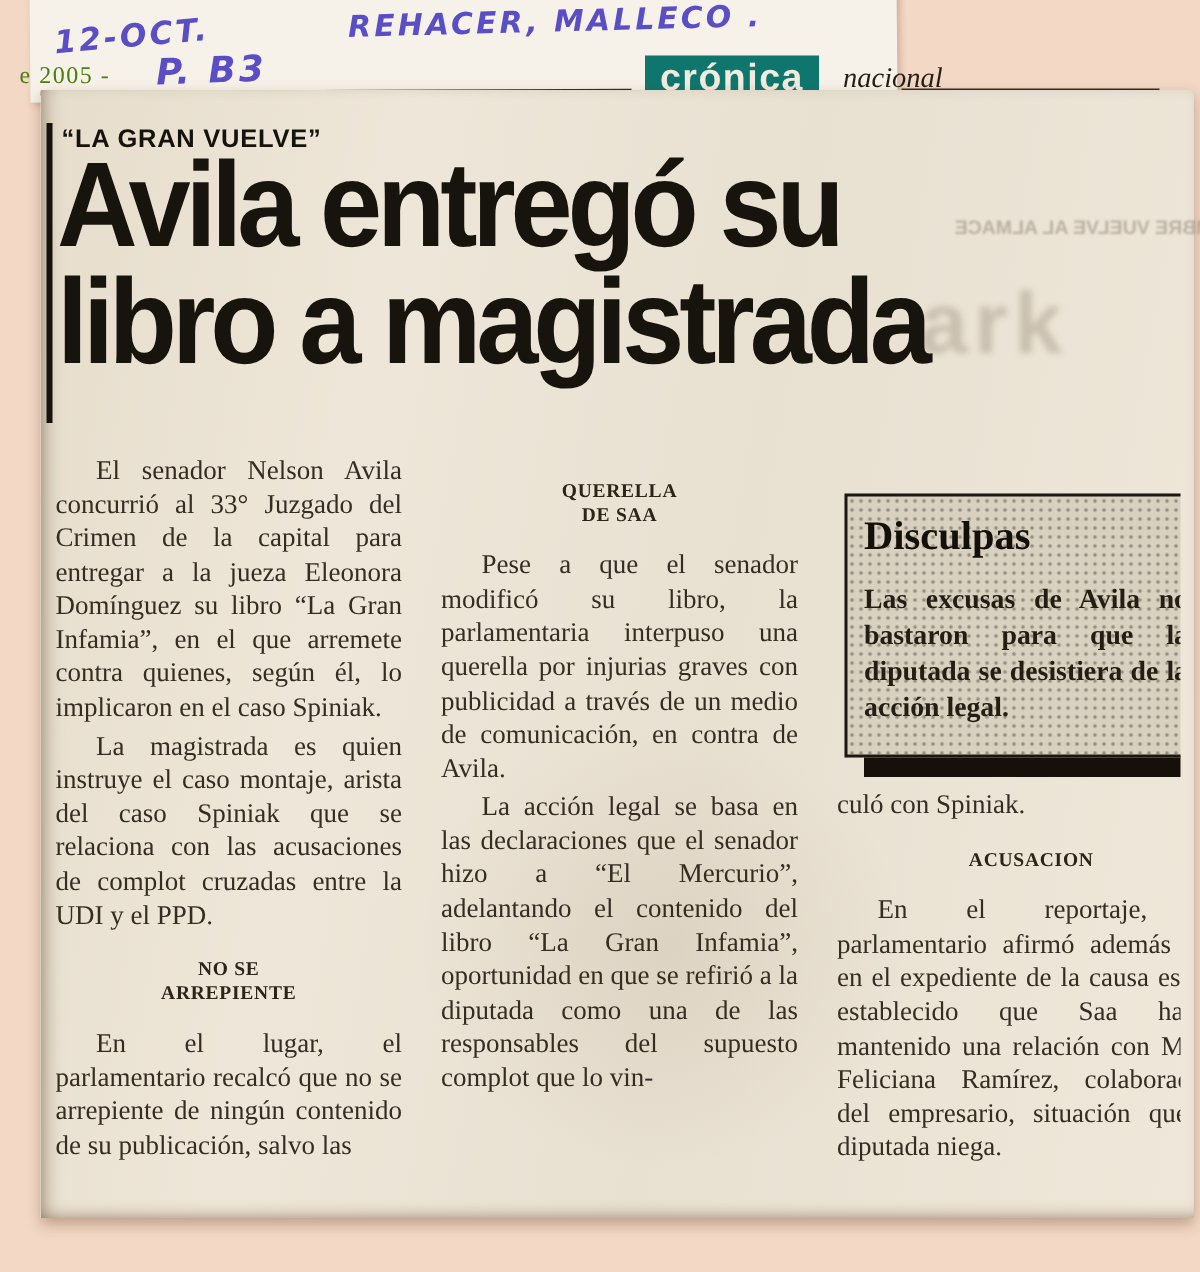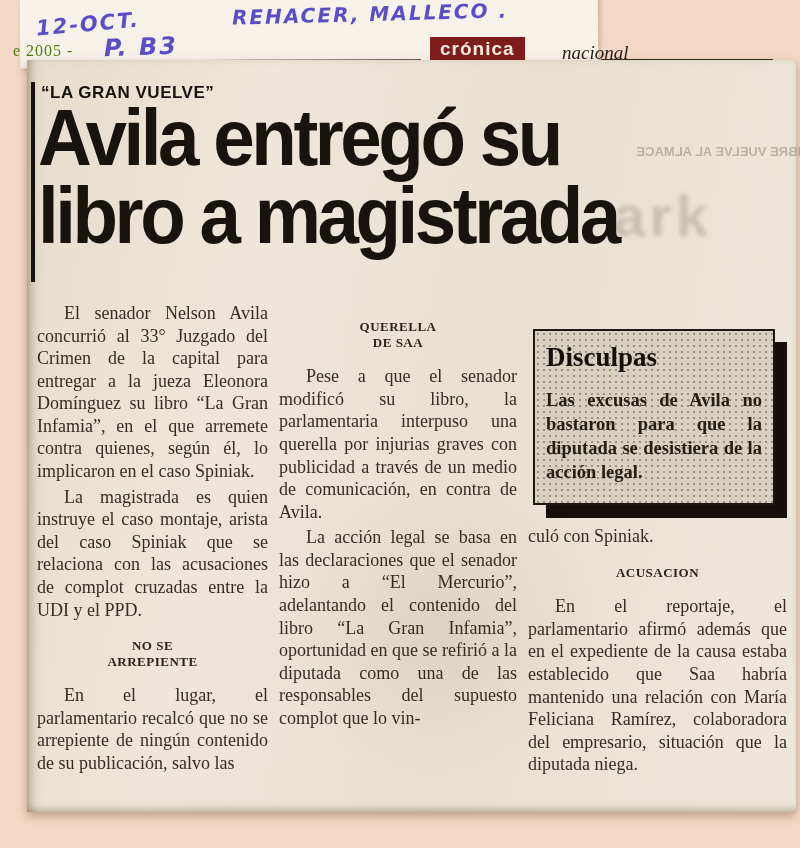--- a/index.html
+++ b/index.html
@@ -35,22 +35,22 @@
   .hand-note{left:232px;top:2px;font-size:20px;letter-spacing:2px;transform:rotate(-1.5deg);}
   .hand-date{left:36px;top:12px;font-size:21px;letter-spacing:2px;transform:rotate(-5deg);}
   .hand-page{left:104px;top:33px;font-size:24px;letter-spacing:2px;transform:rotate(-2deg);}
   .print-edition{
     position:absolute;left:13px;top:42px;font-size:16px;color:#4d7c0f;
     font-family:"Liberation Serif",serif;letter-spacing:1px;
   }
   .rule-left{position:absolute;left:27px;top:60px;width:394px;border-top:3px solid #342c21;transform:rotate(-.25deg);}
   .rule-right{position:absolute;left:601px;top:59px;width:172px;border-top:3px solid #342c21;}
   .section-box{
-    position:absolute;left:430px;top:37px;background:#7f1d1d;color:#f2ecdf;
-    font-family:"Liberation Sans",sans-serif;font-weight:bold;font-size:19px;
+    position:absolute;left:430px;top:37px;background:#0f766e;color:#f2ecdf;
+    font-family:"Liberation Sans",sans-serif;font-weight:bold;font-size:25px;
     padding:1px 10px 3px;letter-spacing:1px;
   }
   .section-suffix{
     position:absolute;left:537px;top:42px;font-style:italic;font-size:19px;color:#241e15;
     font-family:"Liberation Serif",serif;
     margin-left:25px;
   }
   
   .ghost1{
     position:absolute;left:572px;top:84px;width:218px;
@@ -72,21 +72,21 @@
   }
   .headline{
     position:absolute;left:11px;top:38px;width:752px;margin:0;
     font-family:"Liberation Sans",sans-serif;font-weight:bold;font-size:76px;
     line-height:.98;letter-spacing:-3.5px;color:#17130d;white-space:pre-line;
     transform:scale(.98,1.06);transform-origin:left top;
   }
   
   .columns{
     position:absolute;left:10px;top:242px;width:750px;height:506px;
-    display:grid;grid-template-columns:231px 238px 259px;column-gap:11px;
+    display:grid;grid-template-columns:231px 238px 259px;column-gap:26px;
     font-size:18px;line-height:1.255;color:#352d22;text-align:justify;
     overflow:hidden;
   }
   .col p{margin:0 0 3px;}
   .col p.indent{text-indent:1.5em;}
   .col p.lead{margin-top:9px;}
   .subhead{
     text-align:center;font-weight:bold;font-size:13px;color:#2c2418;
     margin:17px 0 15px;white-space:pre-line;letter-spacing:.5px;line-height:1.2;
   }

